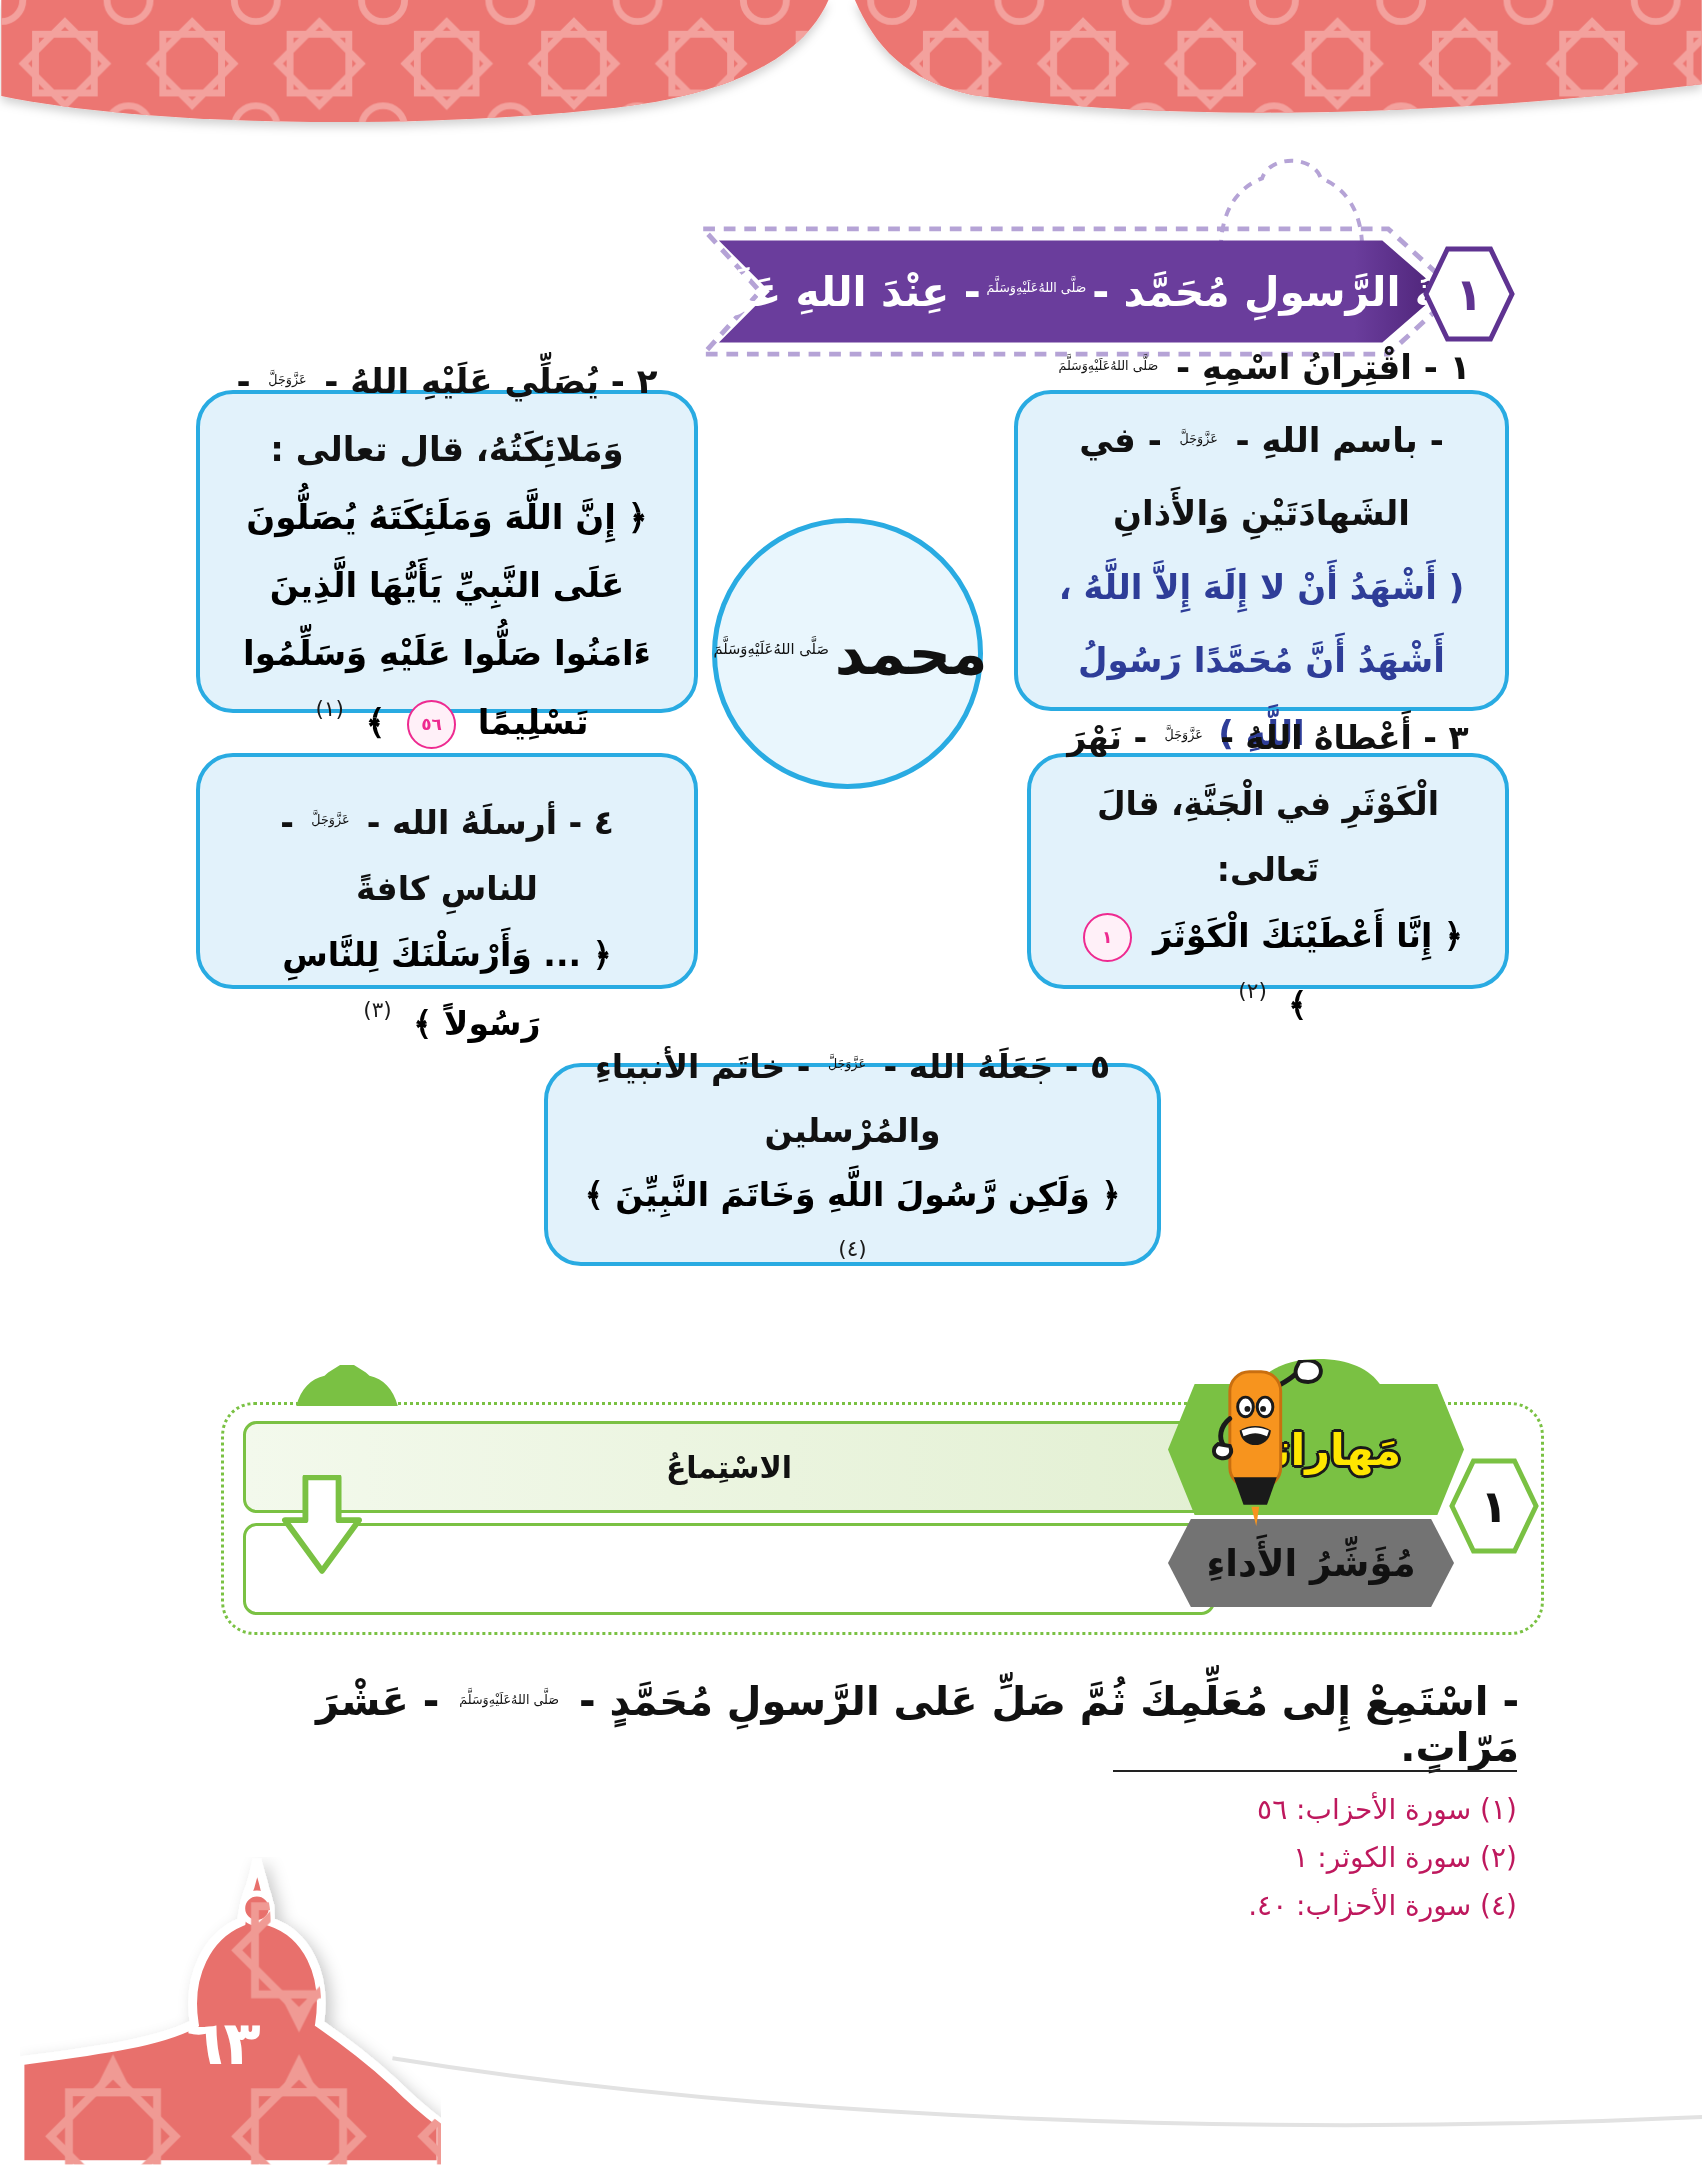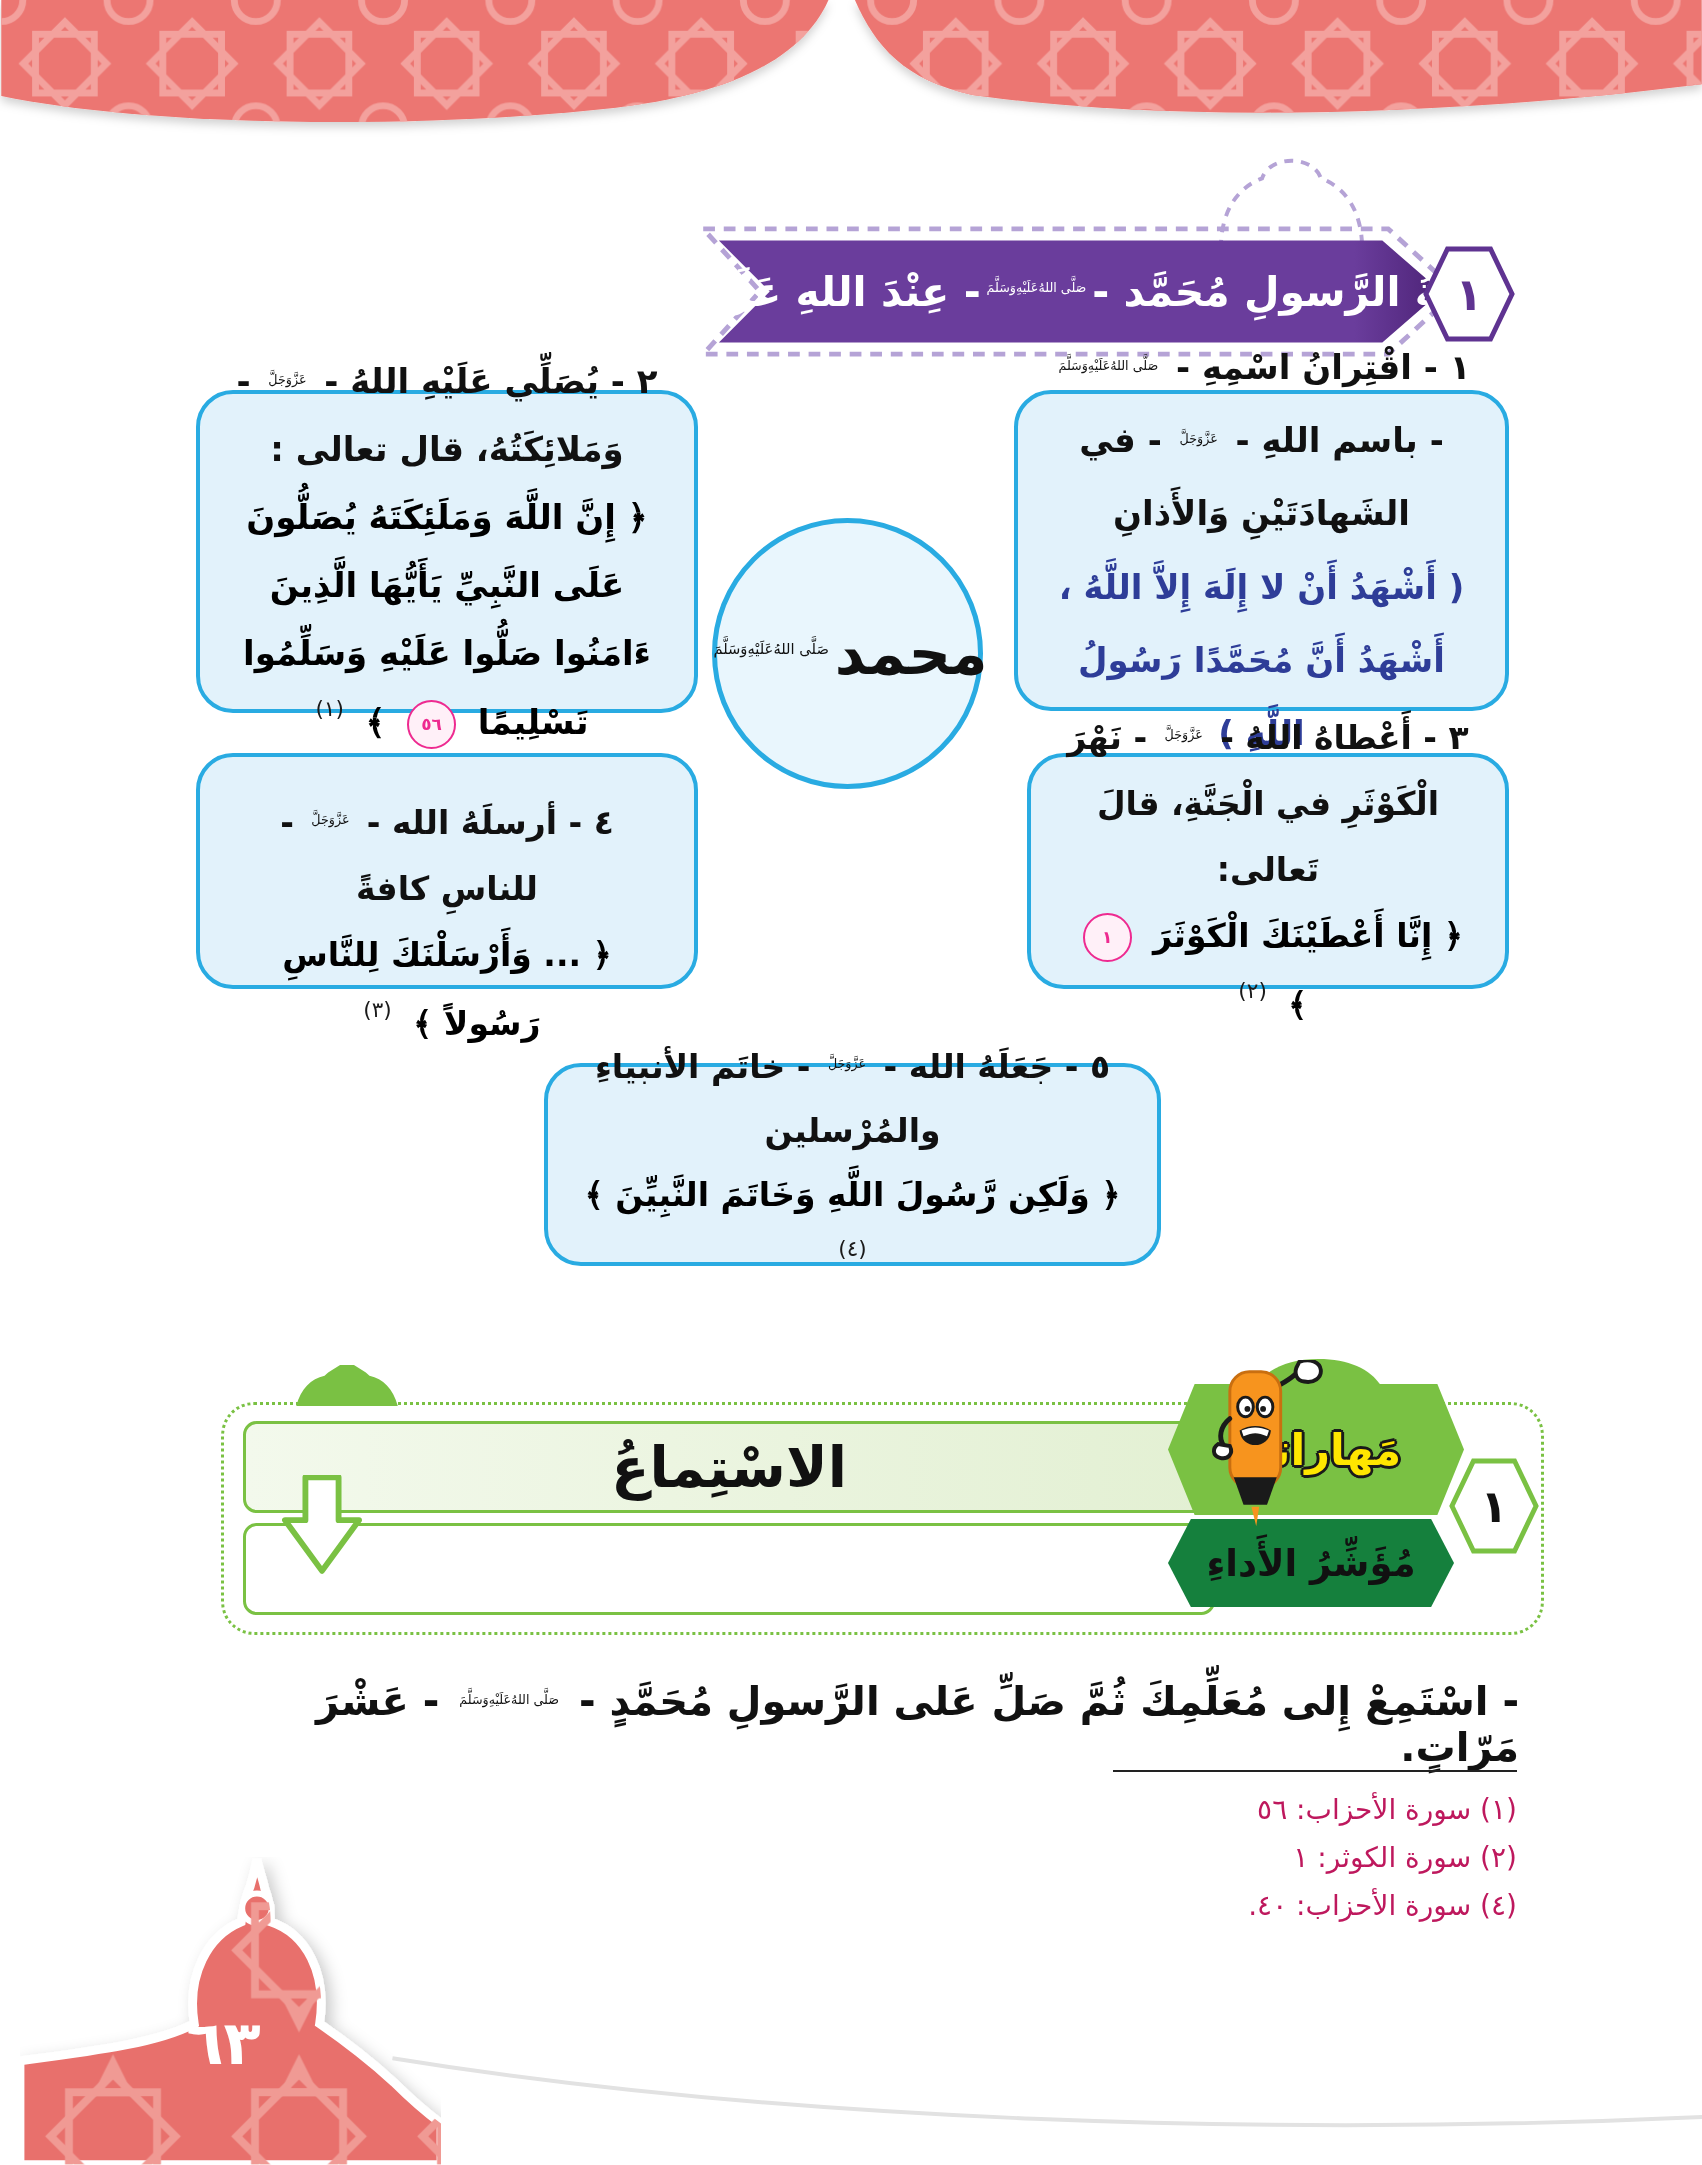--- a/index.html
+++ b/index.html
@@ -37,30 +37,30 @@
           background:#e9f6fd;border:5.9px solid #29abe2;display:flex;align-items:center;
           justify-content:center;direction:rtl;color:#111;font-weight:700;font-size:59px;}
 
   
   .dotted{position:absolute;left:221px;top:1402px;width:1323px;height:233px;
           border:3.9px dotted #7ac143;border-radius:33px;box-sizing:border-box;}
   .row1{position:absolute;left:243px;top:1421px;width:972px;height:92px;box-sizing:border-box;
         border:3.9px solid #7ac143;border-radius:13.7px;
         background:linear-gradient(to left,#e3f0d3,#f3f9ec);
         display:flex;align-items:center;justify-content:center;direction:rtl;
-        color:#111;font-size:56px;font-weight:700;}
+        color:#111;font-size:30px;font-weight:700;}
   .row2{position:absolute;left:243px;top:1523px;width:972px;height:92px;box-sizing:border-box;
         border:3.9px solid #7ac143;border-radius:13.7px;background:#fff;}
   .mahara{position:absolute;left:1168px;top:1384px;width:296px;height:131px;background:#7ac143;
           clip-path:polygon(9% 0,91% 0,100% 50%,91% 100%,9% 100%,0 50%);
           display:flex;align-items:center;justify-content:center;direction:rtl;z-index:4;}
   .mahara span{color:#ffe600;font-size:43px;font-weight:700;
           text-shadow:-2px -2px 0 #1a1a1a,2px -2px 0 #1a1a1a,-2px 2px 0 #1a1a1a,2px 2px 0 #1a1a1a,
                       0 -2.9px 0 #1a1a1a,0 2.9px 0 #1a1a1a,-2.9px 0 0 #1a1a1a,2.9px 0 0 #1a1a1a;}
-  .muashir{position:absolute;left:1168px;top:1519px;width:286px;height:88px;background:#15803d;
+  .muashir{position:absolute;left:1168px;top:1519px;width:286px;height:88px;background:#737373;
           clip-path:polygon(8% 0,92% 0,100% 50%,92% 100%,8% 100%,0 50%);
           display:flex;align-items:center;justify-content:center;direction:rtl;z-index:4;
           color:#111;font-size:37px;font-weight:700;}
   .greenhex{left:1449px;top:1457px;width:90px;height:98px;color:#111;font-size:45px;font-weight:700;}
   .purplehex{left:1423px;top:245px;width:92px;height:98px;color:#5f3391;font-size:45px;font-weight:700;}
   .hexwrap{position:relative;width:100%;height:100%;display:flex;align-items:center;justify-content:center;}
   .hexwrap svg{position:absolute;inset:0;}
   .hexwrap b{position:relative;z-index:2;font-weight:700;}
 
   

